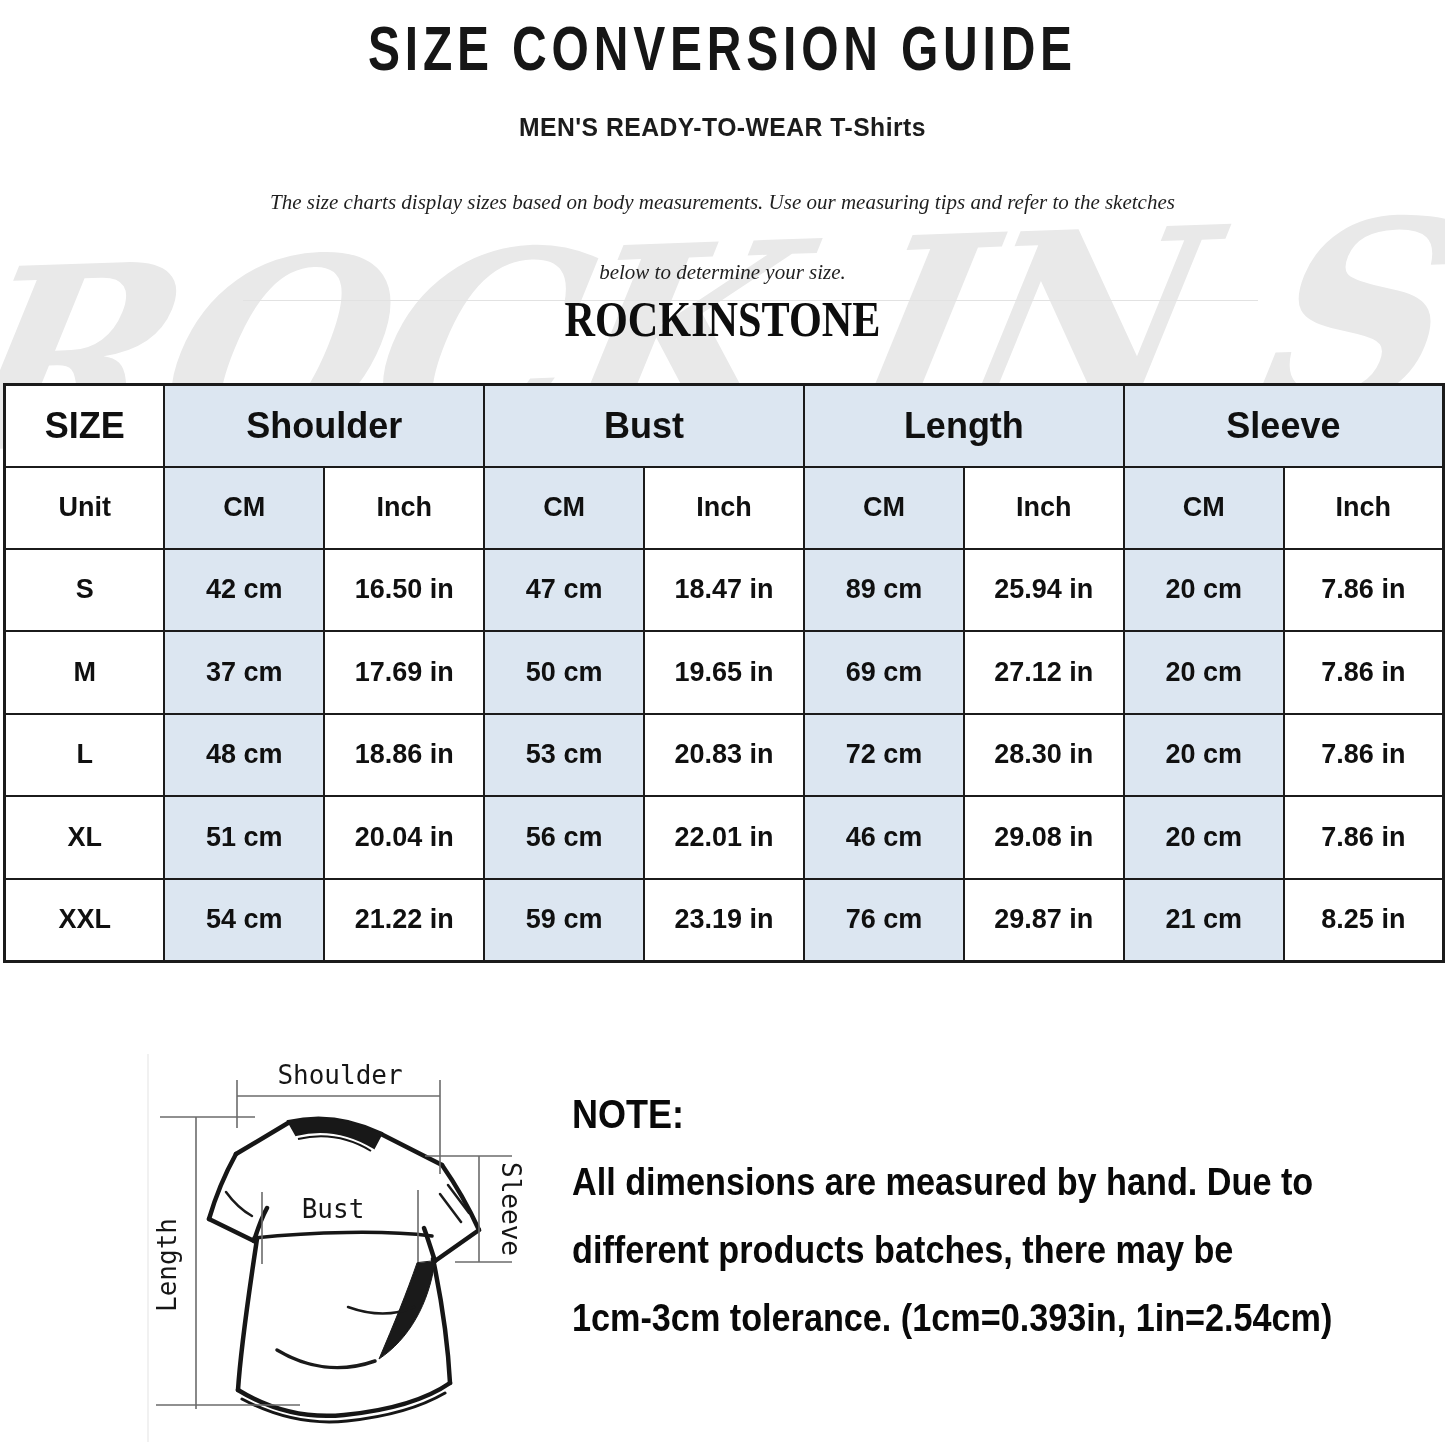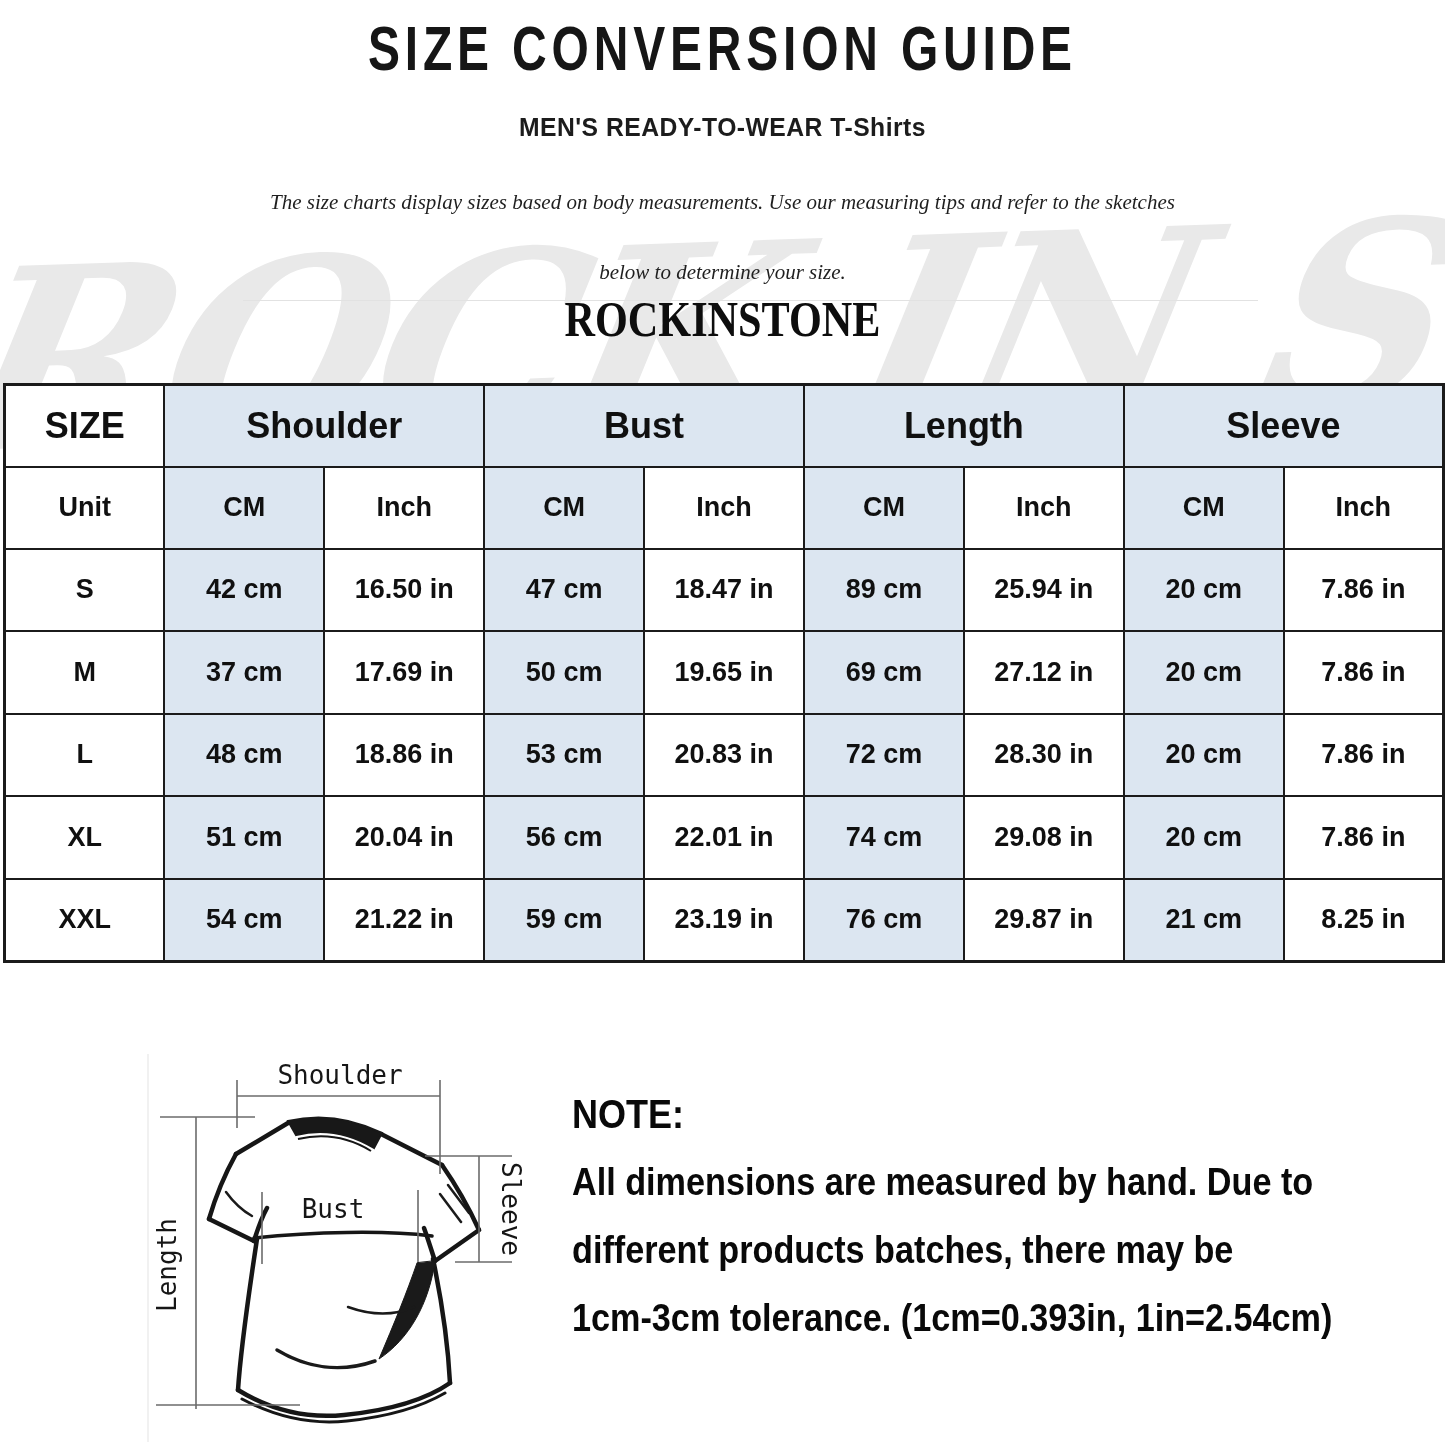--- a/index.html
+++ b/index.html
@@ -156,21 +156,21 @@
         <td>28.30 in</td>
         <td class="blue">20 cm</td>
         <td>7.86 in</td>
       </tr>
       <tr class="data-row">
         <td>XL</td>
         <td class="blue">51 cm</td>
         <td>20.04 in</td>
         <td class="blue">56 cm</td>
         <td>22.01 in</td>
-        <td class="blue">74 cm</td>
+        <td class="blue">46 cm</td>
         <td>29.08 in</td>
         <td class="blue">20 cm</td>
         <td>7.86 in</td>
       </tr>
       <tr class="data-row">
         <td>XXL</td>
         <td class="blue">54 cm</td>
         <td>21.22 in</td>
         <td class="blue">59 cm</td>
         <td>23.19 in</td>

